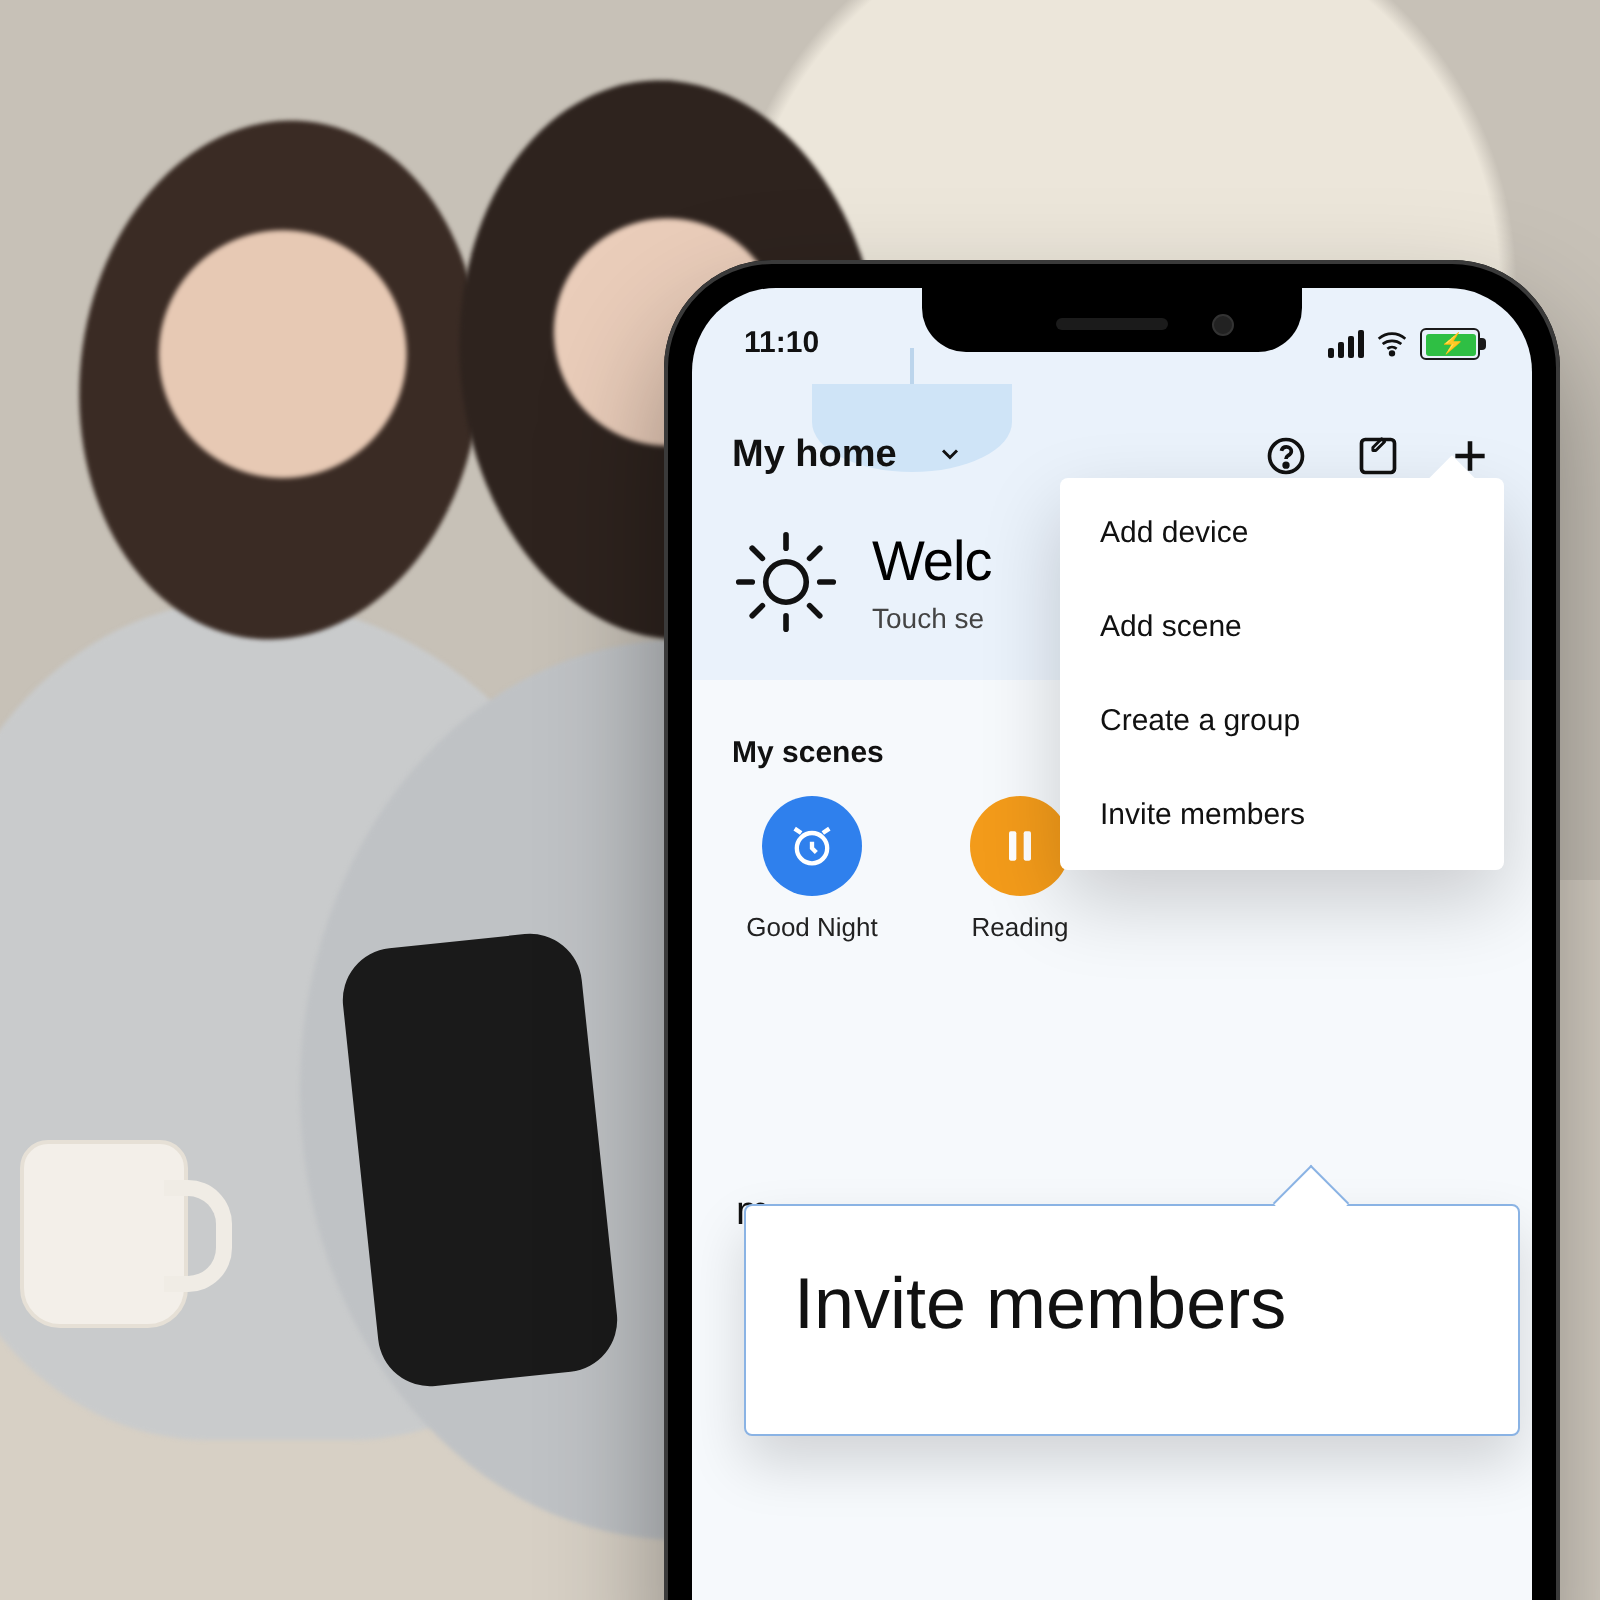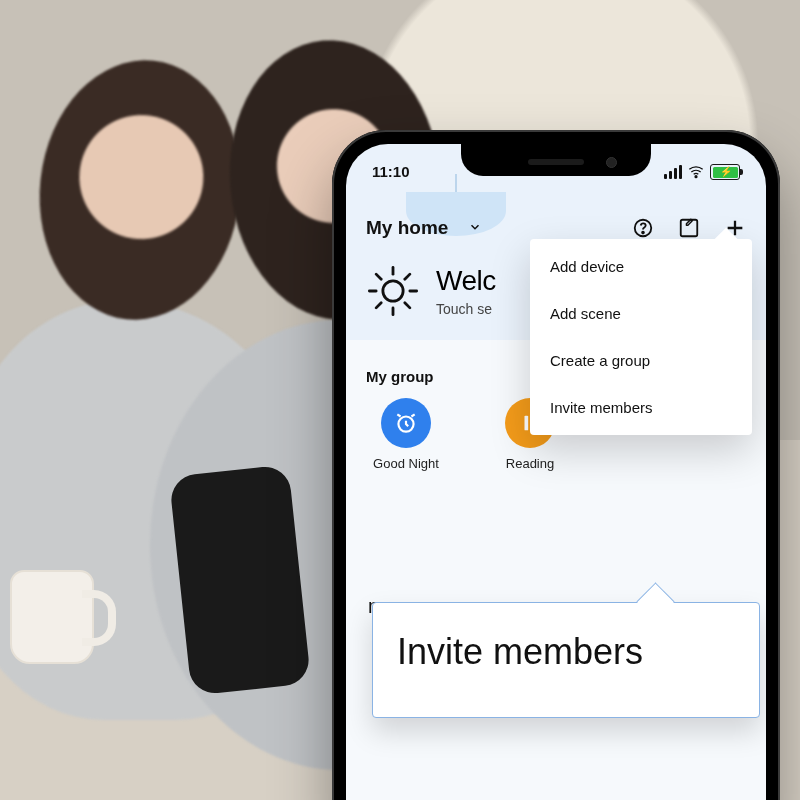--- a/index.html
+++ b/index.html
@@ -47,21 +47,21 @@
   .icon-stroke{width:22px;height:22px;display:block}
   .icon-stroke svg{width:22px;height:22px}
 
   .hero{position:absolute;top:120px;left:20px;right:20px;display:flex;align-items:center;gap:16px}
   .sun{width:54px;height:54px;flex:none}
   .hero-text .welcome{font-size:28px;font-weight:400;letter-spacing:-.5px}
   .hero-text .sub{font-size:14px;color:#444;margin-top:4px}
 
   .section-label{position:absolute;top:224px;left:20px;font-size:15px;font-weight:700;color:#111}
 
-  .scenes{position:absolute;top:254px;left:20px;display:flex;gap:44px}
+  .scenes{position:absolute;top:254px;left:20px;display:flex;gap:24px}
   .scene-item{display:flex;flex-direction:column;align-items:center;gap:8px;width:80px}
   .chip{width:50px;height:50px;border-radius:50%;display:flex;align-items:center;justify-content:center;color:#fff}
   .chip.clock{background:#2f80ed}
   .chip.pause{background:#f39b1a}
   .scene-label{font-size:13px;color:#222}
 
   
   .dropdown{position:absolute;top:95px;right:14px;width:222px;background:#fff;border-radius:4px;box-shadow:0 16px 40px rgba(0,0,0,.18);padding:4px 0;z-index:80}
   .dropdown .arrow{position:absolute;top:-8px;right:18px;width:16px;height:16px;background:#fff;transform:rotate(45deg)}
   .dd-item{padding:15px 20px;font-size:15px;color:#111;font-weight:500}
@@ -165,21 +165,21 @@
                 <line x1="34.5" y1="13.5" x2="39" y2="9"></line>
               </g>
           </svg>
         </span>
         <div class="hero-text">
           <div class="welcome">Welc</div>
           <div class="sub">Touch se</div>
         </div>
       </div>
 
-      <div class="section-label">My group</div>
+      <div class="section-label">My scenes</div>
 
       <div class="scenes">
         <div class="scene-item">
           <div class="chip clock">
             <svg width="26" height="26" viewBox="0 0 24 24" fill="none" stroke="#fff" stroke-width="2">
                 <circle cx="12" cy="13" r="7"></circle>
                 <path d="M12 10v3l2 2"></path>
                 <path d="M4 4l3 2M20 4l-3 2"></path>
               </svg>
           </div>

